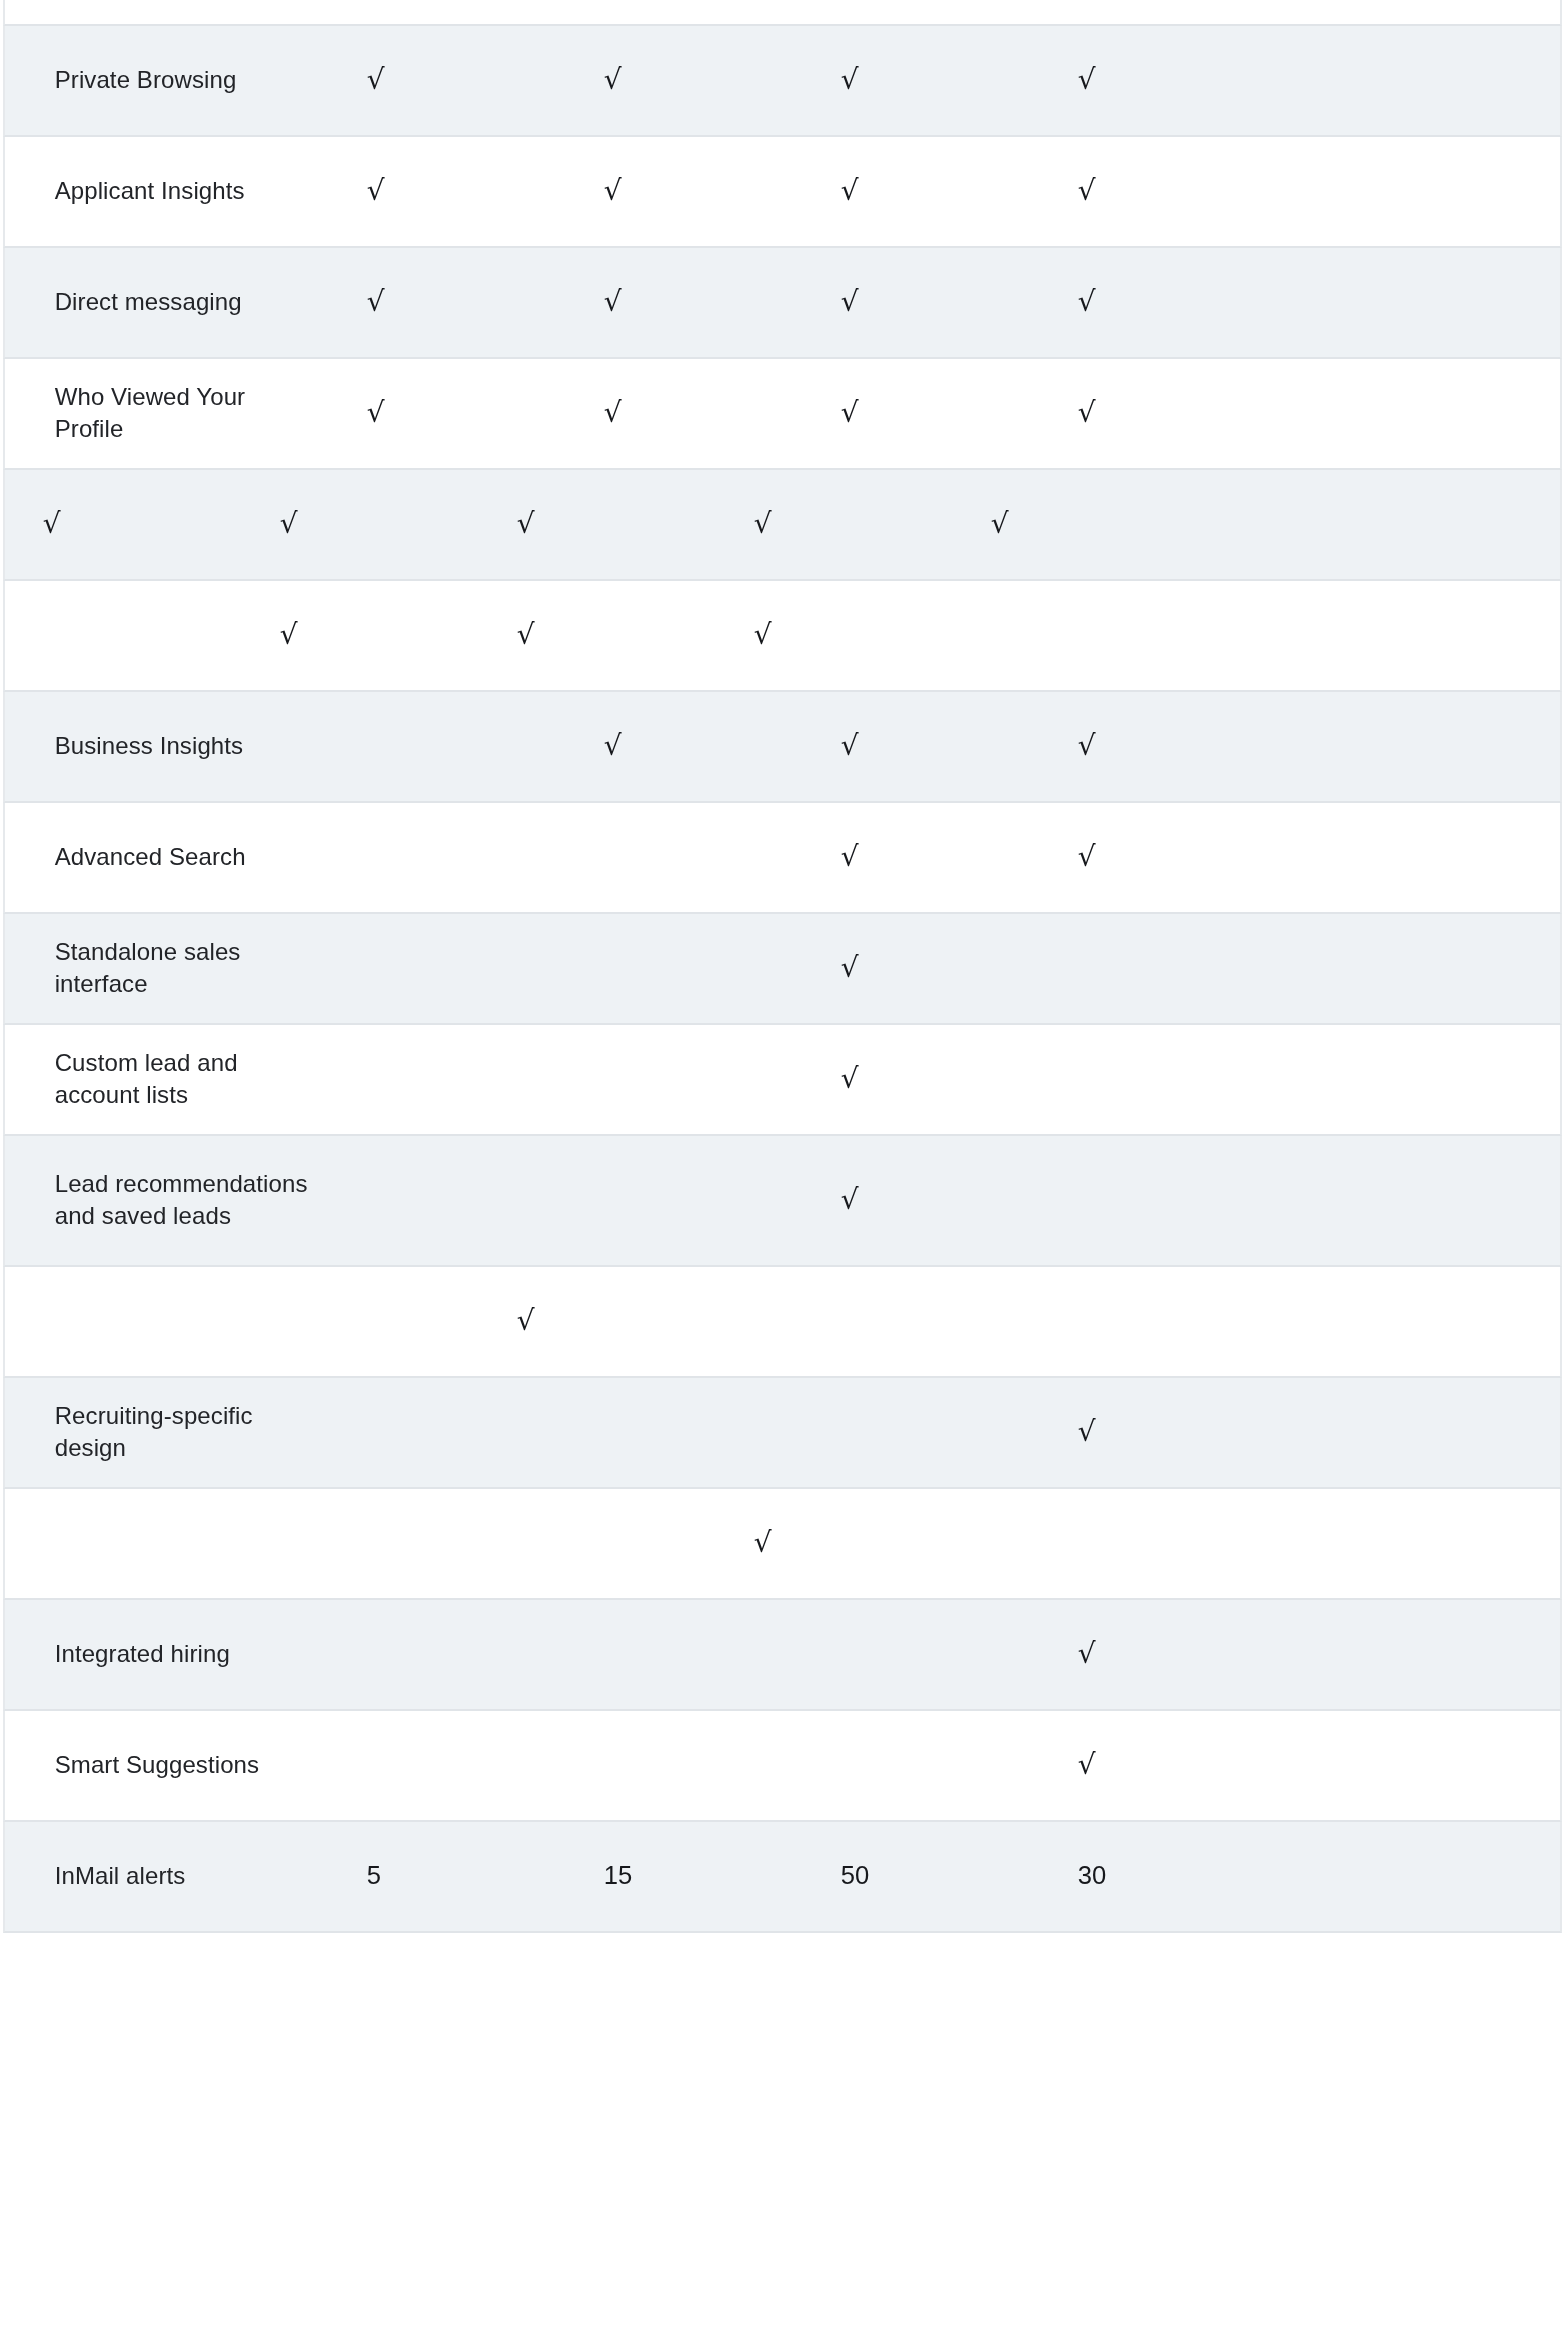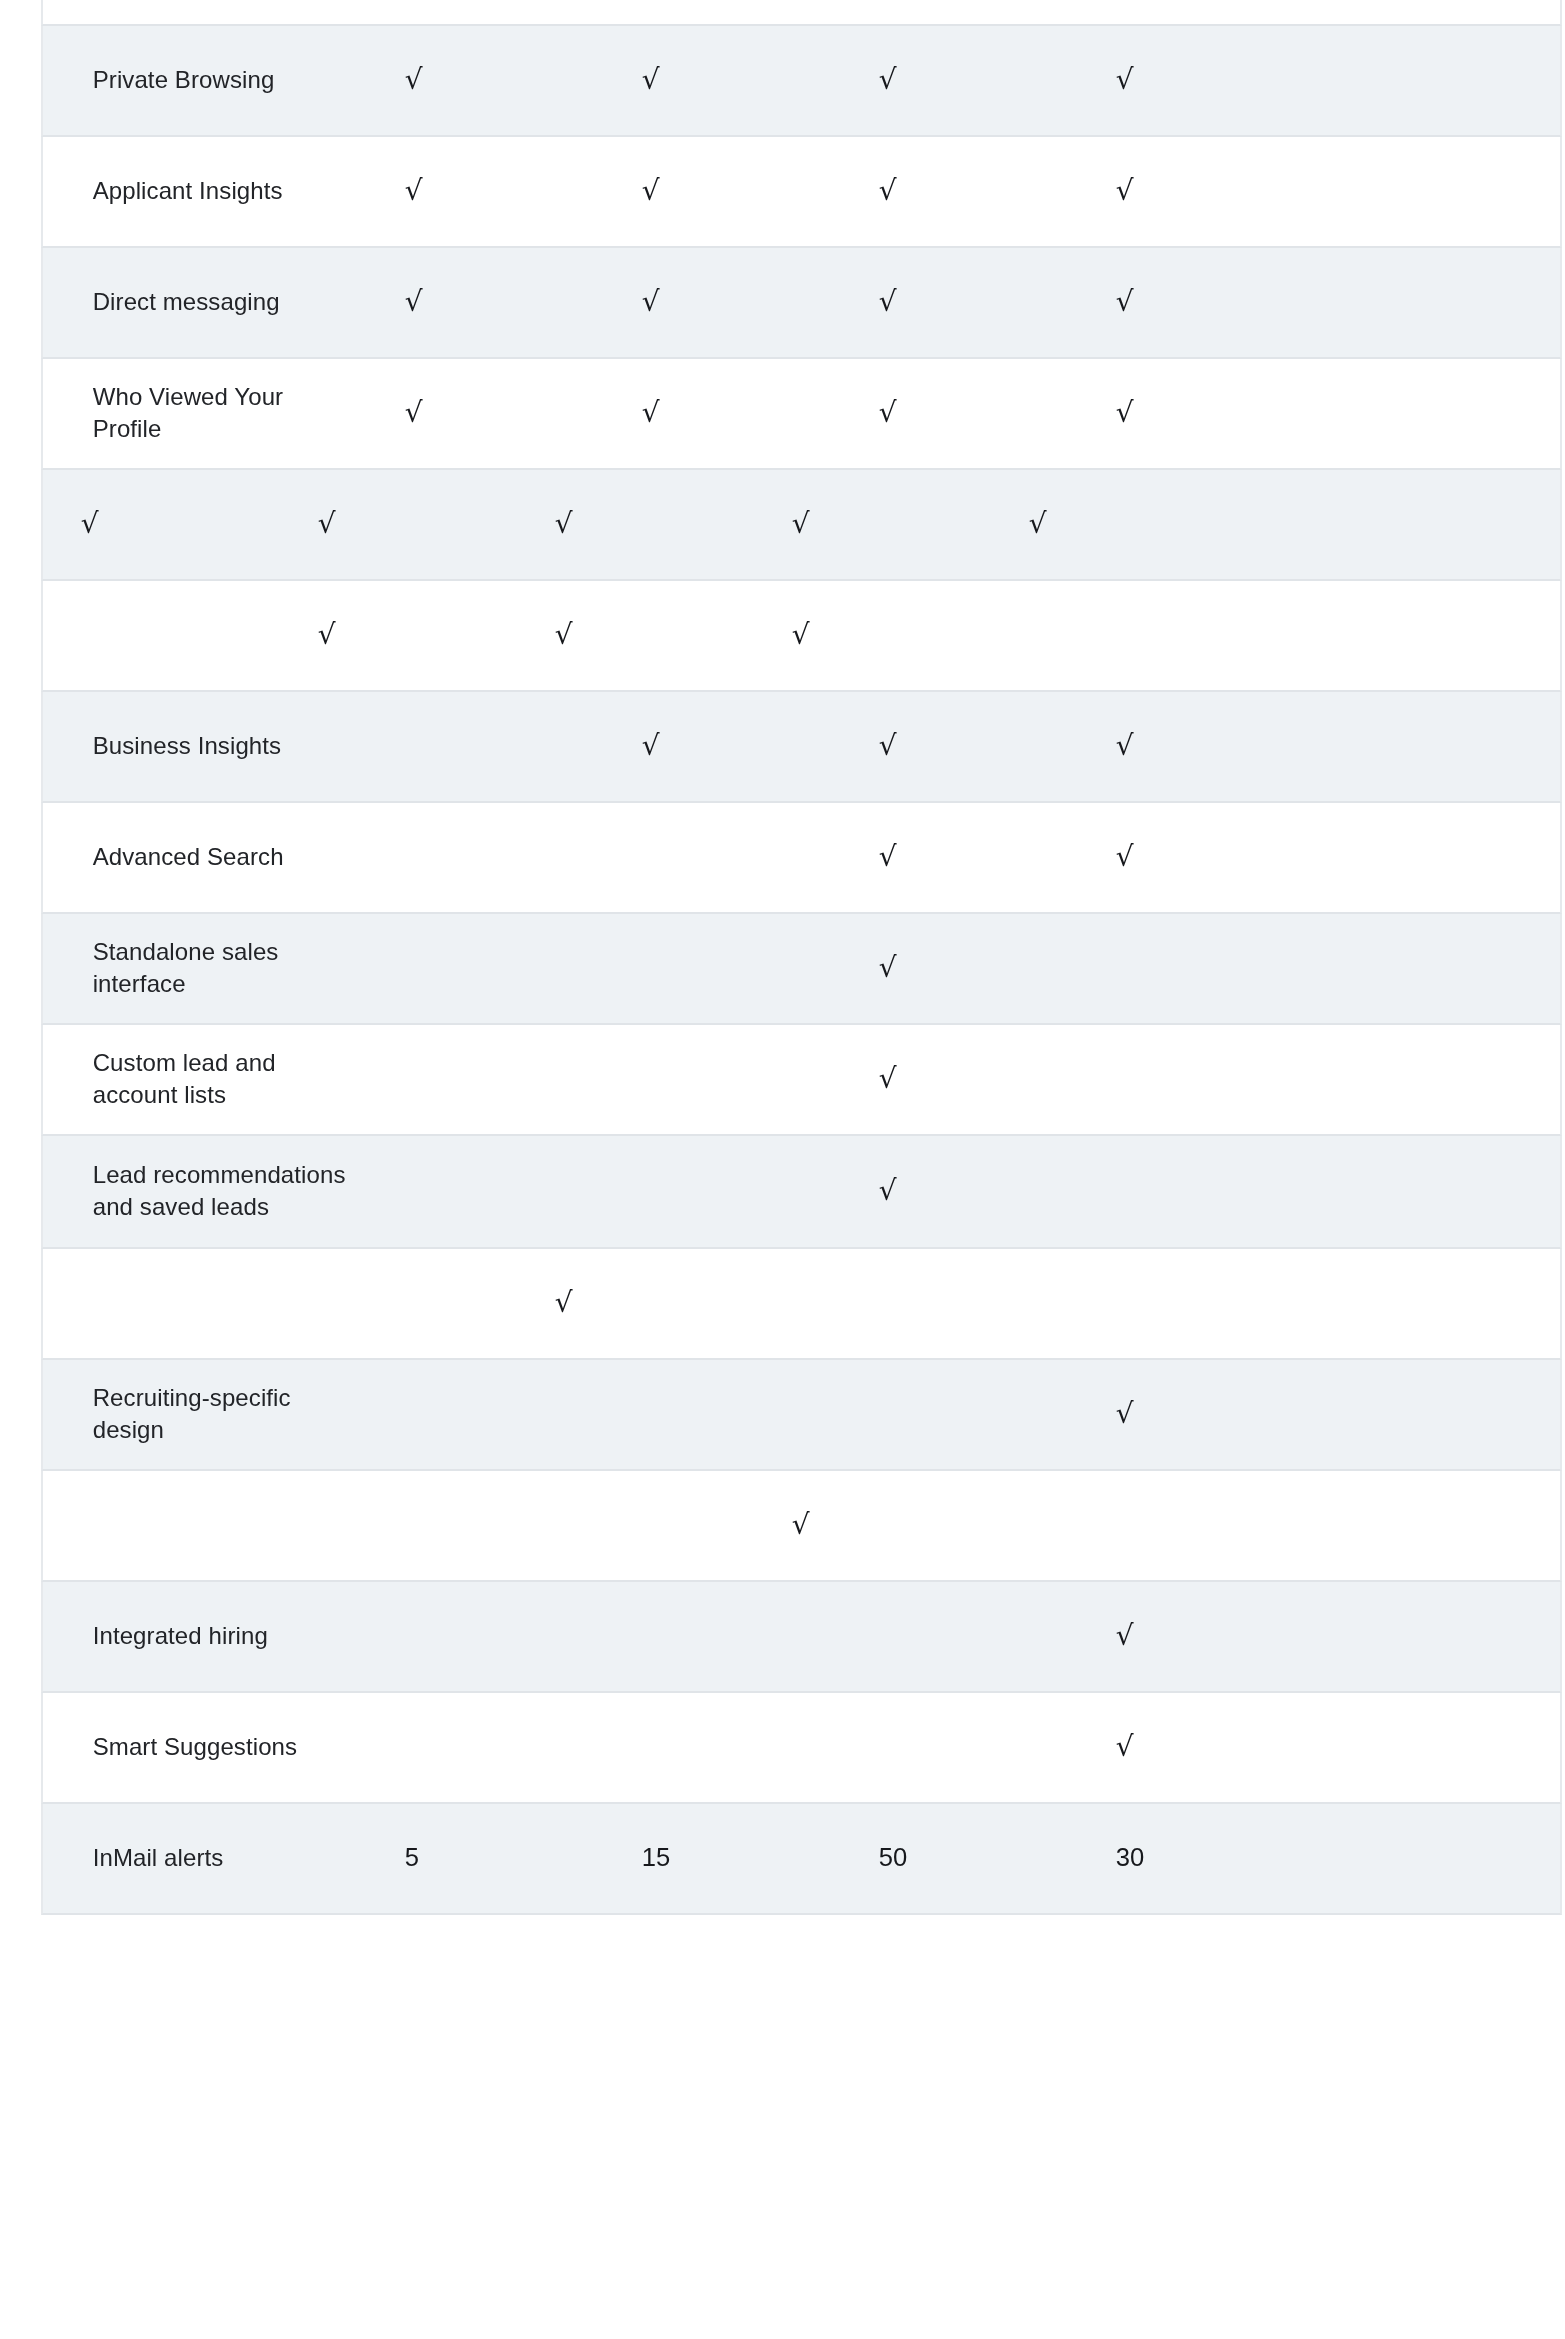--- a/index.html
+++ b/index.html
@@ -13,21 +13,20 @@
     height: 2339px;
     font-family: "Liberation Sans", "DejaVu Sans", sans-serif;
     overflow: hidden;
   }
 
   #comparison-table {
     position: relative;
     width: 1565px;
     height: 2339px;
     box-sizing: border-box;
-    padding-left: 38px;
   }
 
   
   .row-partial {
     box-sizing: border-box;
     height: 25.6px;
     background: #ffffff;
     border-left: 2.7px solid #e6e9ec;
     border-right: 2.7px solid #e6e9ec;
     border-bottom: 2.7px solid #e0e4e8;
@@ -42,21 +41,21 @@
     margin: 0 2.7px;
     border-left: 2.7px solid #e6e9ec;
     border-right: 2.7px solid #e6e9ec;
     border-bottom: 2.7px solid #e0e4e8;
     background: #ffffff;
   }
   .feature-row.striped {
     background: #eef2f5;
   }
   .feature-row.h2 { height: 111px; }
-  .feature-row.h3 { height: 113px; }
+  .feature-row.h3 { height: 131px; }
 
   .cell-feature {
     box-sizing: border-box;
     width: 324px;
     flex: 0 0 324px;
     padding-left: 50px;
     padding-right: 12.8px;
     color: #222428;
     font-size: 24px;
     line-height: 1.32;

